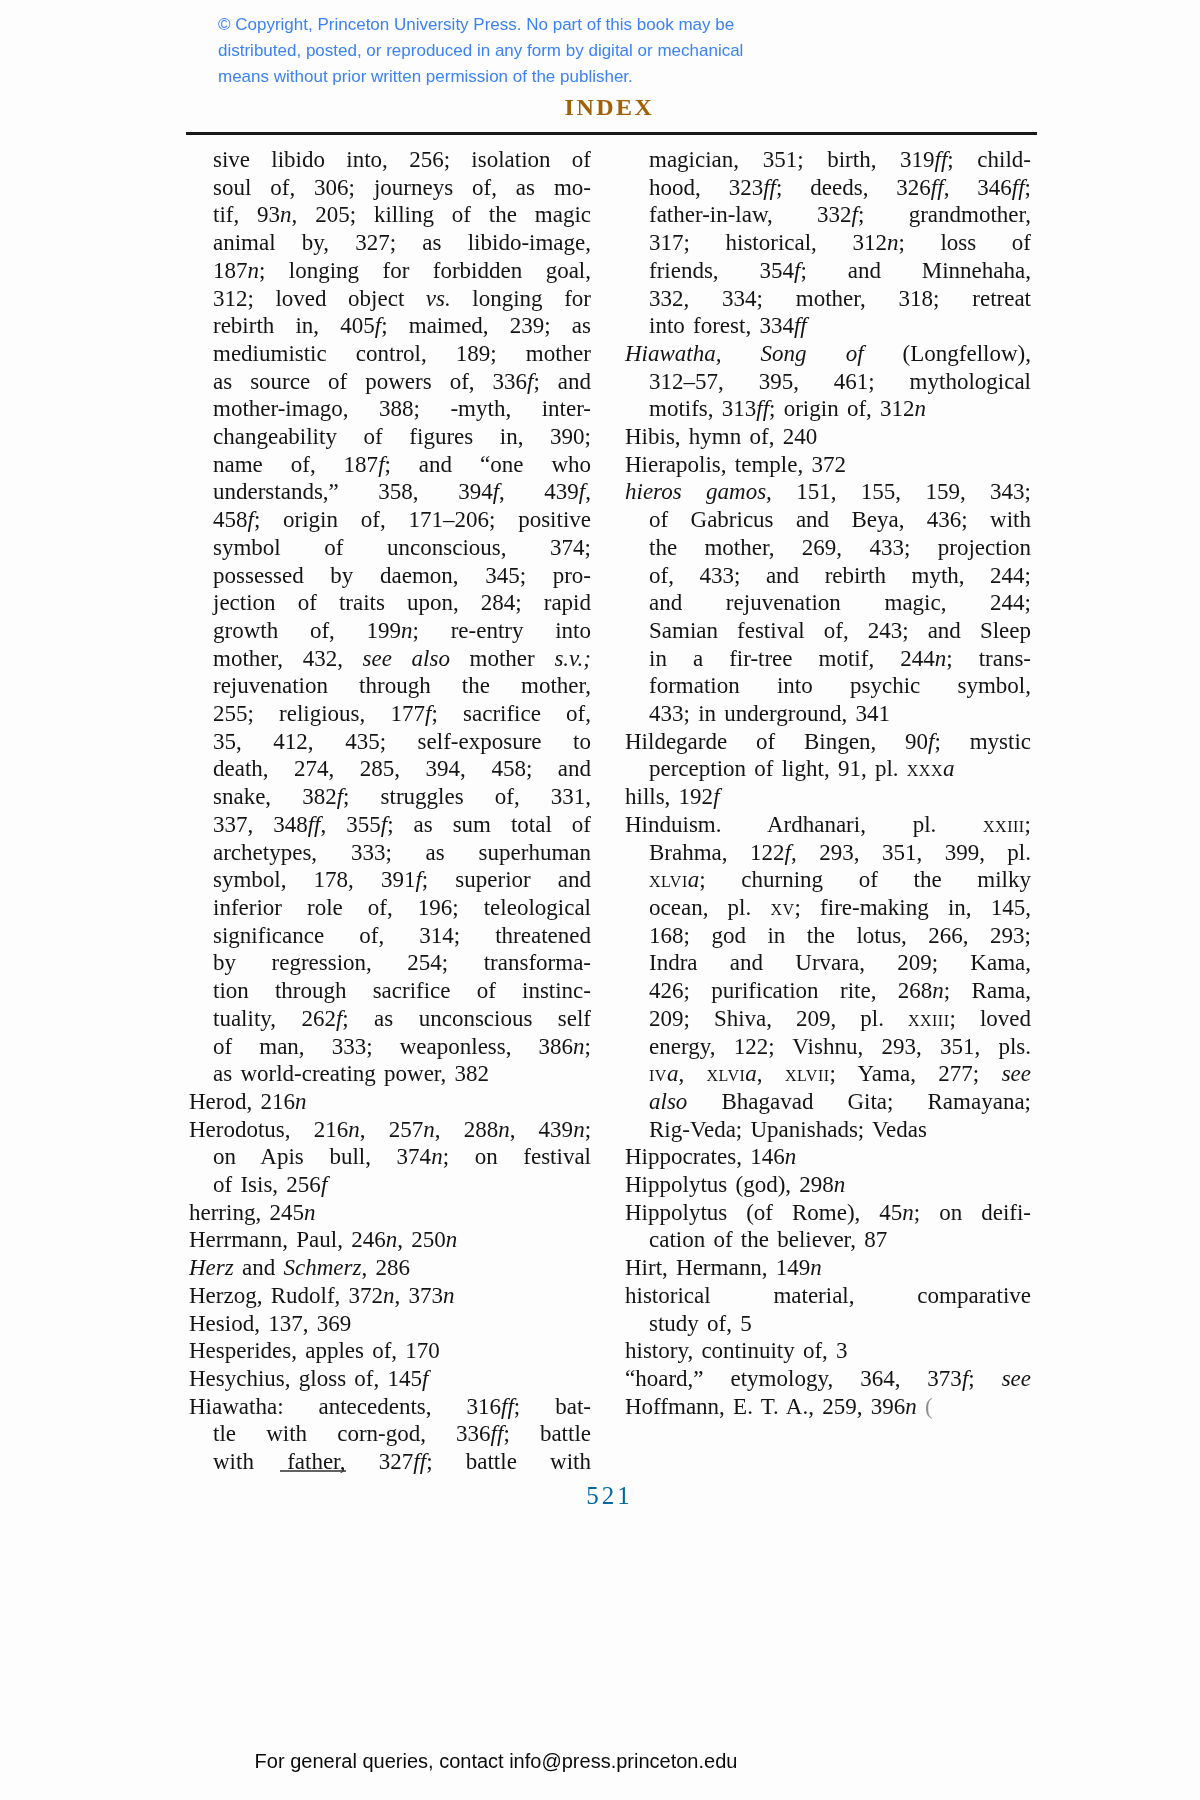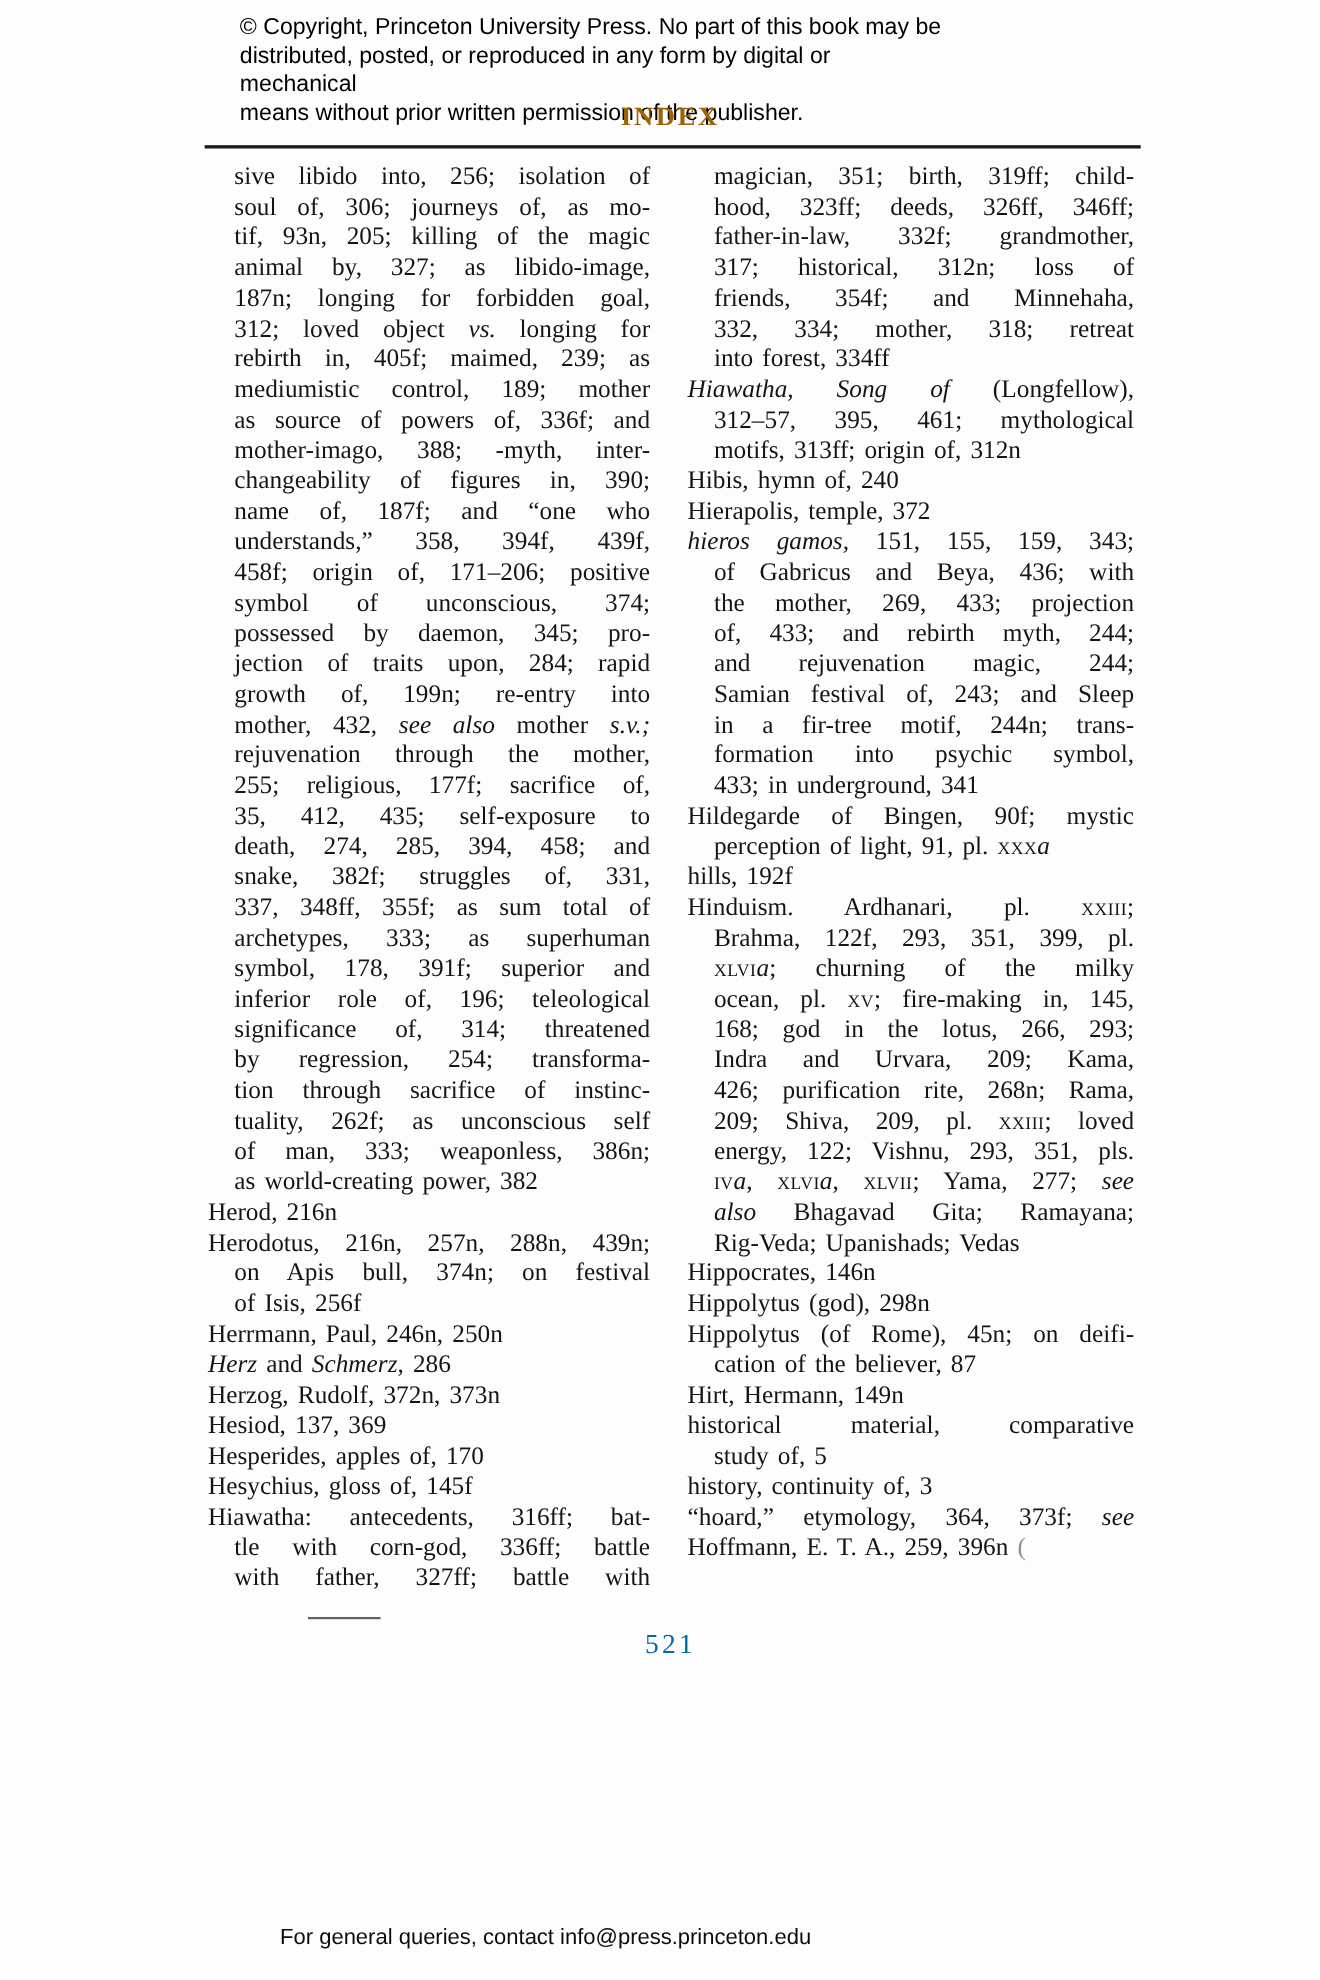--- a/index.html
+++ b/index.html
@@ -8,21 +8,21 @@
     width:1200px;height:1800px;
     margin:0 auto;
     background:#fdfdfd;
     color:#161616;
     font-family:"Liberation Serif", serif;
     overflow:hidden;
   }
   .copyright{
     position:absolute;left:218px;top:12px;width:640px;
     font-family:"Liberation Sans", sans-serif;
-    font-size:21px;line-height:26px;color:#000000;
+    font-size:17px;line-height:26px;color:#3b82f6;
   }
   .index-heading{
     position:absolute;left:189px;top:94px;width:841px;
     text-align:center;font-size:24px;font-weight:bold;letter-spacing:2.5px;
     color:#a16207;
   }
   .heading-rule{
     position:absolute;left:186px;top:132px;width:851px;height:3px;
     background:#1a1a1a;
   }
@@ -30,21 +30,21 @@
     position:absolute;top:146px;
     font-size:23px;line-height:27.7px;word-spacing:2.5px;
     color:#141414;
   }
   .col-left{left:189px;width:402px;}
   .col-right{left:625px;width:406px;}
   .line{min-height:27.7px;text-align:left;}
   .line.ind{padding-left:24px;}
   .line.just{text-align:justify;text-align-last:justify;}
   .i{font-style:italic;}
-  .nf{}
+  .nf{font-style:italic;}
   .sc{font-variant:small-caps;letter-spacing:0.5px;}
   .fa{color:#909090;}
   .page-number{
     position:absolute;left:189px;top:1482px;width:841px;
     text-align:center;font-size:25px;letter-spacing:3px;color:#0369a1;
   }
   .footer{
     position:absolute;left:0;top:1750px;width:992px;
     text-align:center;
     font-family:"Liberation Sans", sans-serif;
@@ -102,20 +102,21 @@
       <div class="line ind just"><span class="r">significance of, 314; threatened</span></div>
       <div class="line ind just"><span class="r">by regression, 254; transforma-</span></div>
       <div class="line ind just"><span class="r">tion through sacrifice of instinc-</span></div>
       <div class="line ind just"><span class="r">tuality, 262<span class="nf">f</span>; as unconscious self</span></div>
       <div class="line ind just"><span class="r">of man, 333; weaponless, 386<span class="nf">n</span>;</span></div>
       <div class="line ind"><span class="r">as world-creating power, 382</span></div>
       <div class="line"><span class="r">Herod, 216<span class="nf">n</span></span></div>
       <div class="line just"><span class="r">Herodotus, 216<span class="nf">n</span>, 257<span class="nf">n</span>, 288<span class="nf">n</span>, 439<span class="nf">n</span>;</span></div>
       <div class="line ind just"><span class="r">on Apis bull, 374<span class="nf">n</span>; on festival</span></div>
       <div class="line ind"><span class="r">of Isis, 256<span class="nf">f</span></span></div>
+      <div class="line"><span class="r">herring, 245<span class="nf">n</span></span></div>
       <div class="line"><span class="r">Herrmann, Paul, 246<span class="nf">n</span>, 250<span class="nf">n</span></span></div>
       <div class="line"><span class="i">Herz</span><span class="r"> and </span><span class="i">Schmerz</span><span class="r">, 286</span></div>
       <div class="line"><span class="r">Herzog, Rudolf, 372<span class="nf">n</span>, 373<span class="nf">n</span></span></div>
       <div class="line"><span class="r">Hesiod, 137, 369</span></div>
       <div class="line"><span class="r">Hesperides, apples of, 170</span></div>
       <div class="line"><span class="r">Hesychius, gloss of, 145<span class="nf">f</span></span></div>
       <div class="line just"><span class="r">Hiawatha: antecedents, 316<span class="nf">ff</span>; bat-</span></div>
       <div class="line ind just"><span class="r">tle with corn-god, 336<span class="nf">ff</span>; battle</span></div>
       <div class="line ind just"><span class="r">with father, 327<span class="nf">ff</span>; battle with</span></div>
     </div>

